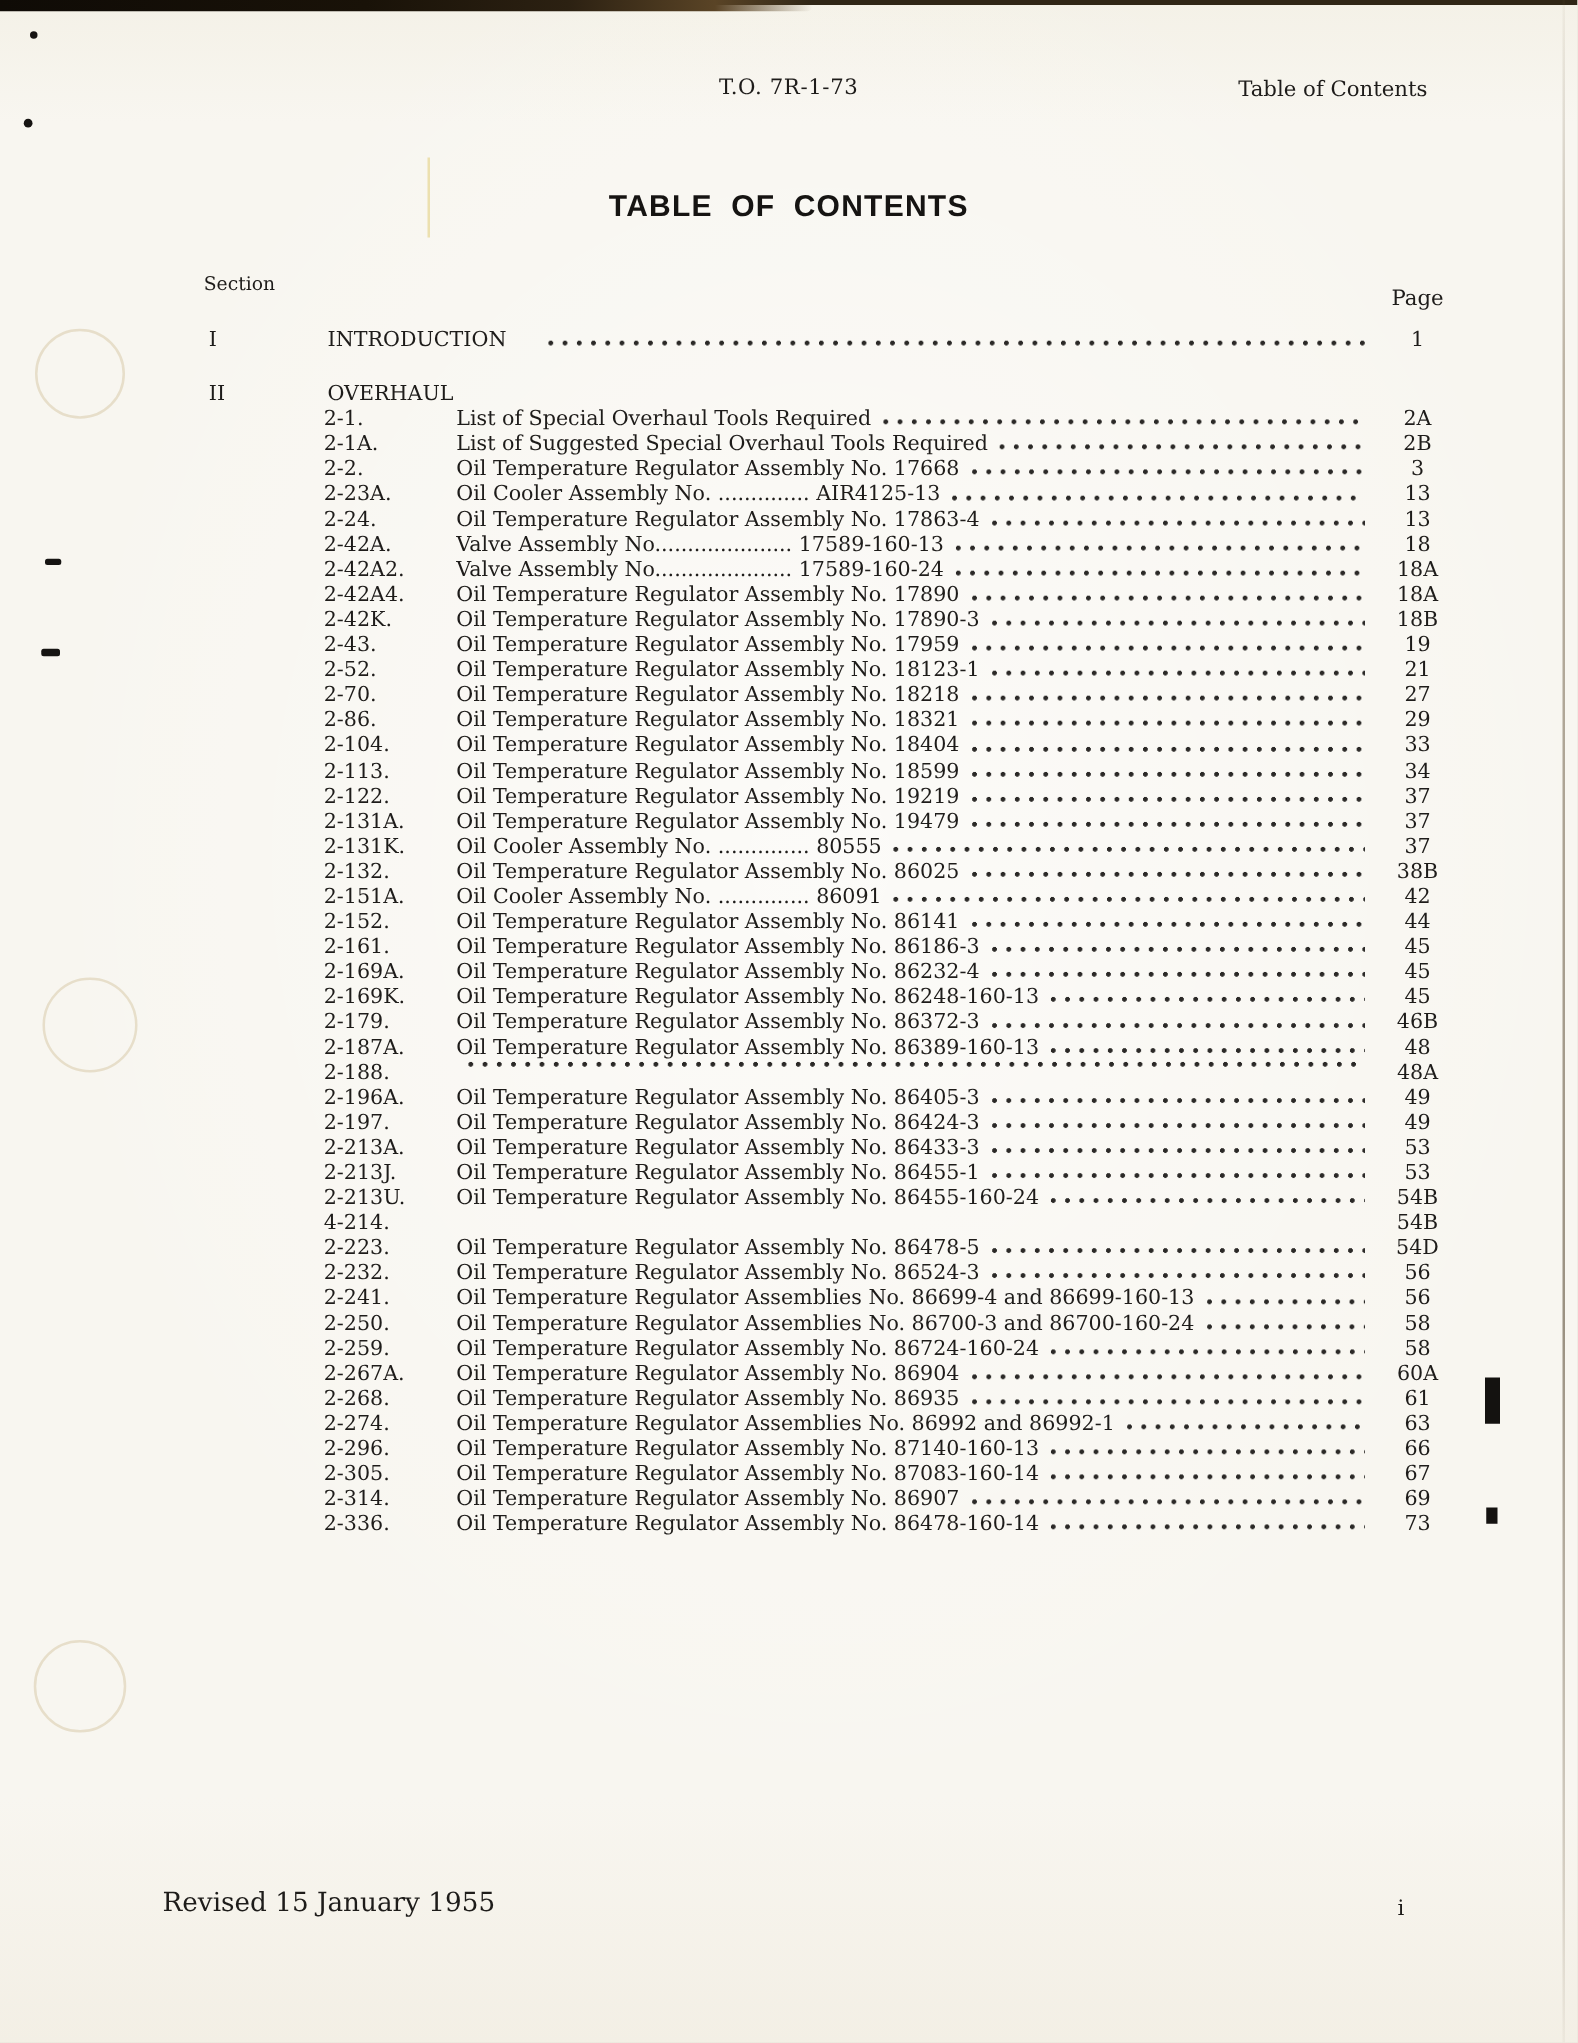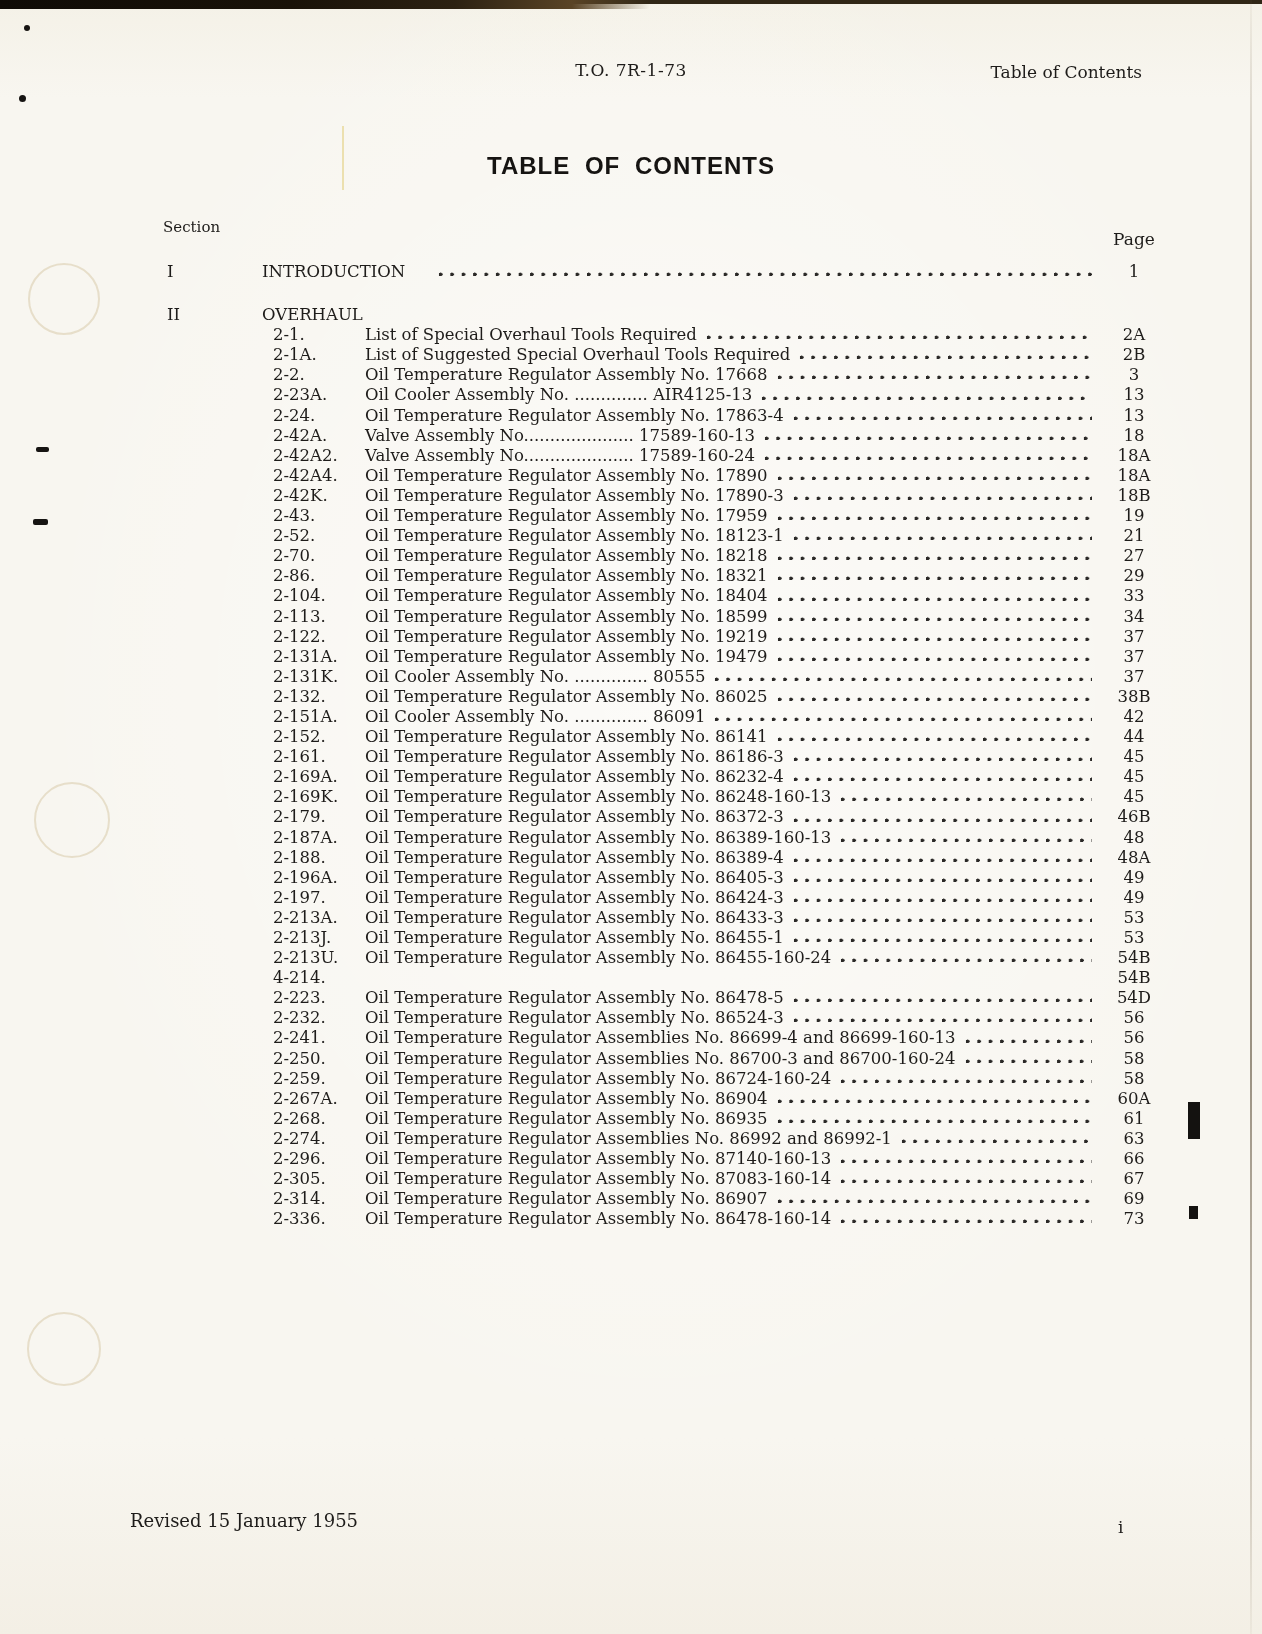--- a/index.html
+++ b/index.html
@@ -63,38 +63,38 @@
 
   .label-section { position: absolute; left: 163px; top: 218px; font-size: 15px; }
   .label-page { position: absolute; left: 1096px; top: 229px; width: 76px; text-align: center; font-size: 17px; }
 
   
   .toc { position: absolute; top: 262px; left: 0; right: 0; font-size: 16.5px; }
   .toc-row { position: relative; height: 20.1px; line-height: 20.1px; }
   .sec-gap { margin-top: 23px; padding-left: 40px; }
 
   .sec-num { position: absolute; left: 167px; top: 0; }
-  .entry-num { position: absolute; left: 273px; top: 0; }
+  .entry-num { position: absolute; left: 259px; top: 0; }
 
   .row-body { position: absolute; top: 0; left: 365px; right: 166px; display: flex; }
   .sec-row .row-body { left: 262px; gap: 24px; }
   .row-title { white-space: nowrap; }
 
   .leader {
     flex: 1 1 auto; min-width: 0;
     height: 7px; align-self: flex-end;
     margin: 0 4px 4px 9px;
     background-image: radial-gradient(circle at 2.6px 3.4px, #2b2927 1.7px, rgba(0,0,0,0) 2.1px);
     background-size: 11.4px 7px;
     background-repeat: repeat-x;
   }
   .row-page { position: absolute; top: 0; left: 1096px; width: 76px; text-align: center; }
 
   
-  .footer-revision { position: absolute; left: 130px; top: 1510px; font-size: 18px; }
+  .footer-revision { position: absolute; left: 130px; top: 1510px; font-size: 21px; }
   .footer-folio { position: absolute; left: 1118px; top: 1517px; font-size: 17px; }
 </style>
 </head>
 <body>
 
 <div class="page">
 
   <div class="top-edge"></div>
   <div class="top-edge-left"></div>
   <div class="edge-line-right"></div>
@@ -367,21 +367,20 @@
     <span class="row-body">
       <span class="row-title">Oil Temperature Regulator Assembly No. 86389-160-13</span>
       <span class="leader"></span>
     </span>
     <span class="row-page">48</span>
   </div>
 
   <div class="toc-row entry-row">
     <span class="entry-num">2-188.</span>
     <span class="row-body">
-      <span class="row-title">Oil Temperature Regulator Assembly No. 86389-4</span>
       <span class="leader"></span>
     </span>
     <span class="row-page">48A</span>
   </div>
 
   <div class="toc-row entry-row">
     <span class="entry-num">2-196A.</span>
     <span class="row-body">
       <span class="row-title">Oil Temperature Regulator Assembly No. 86405-3</span>
       <span class="leader"></span>

